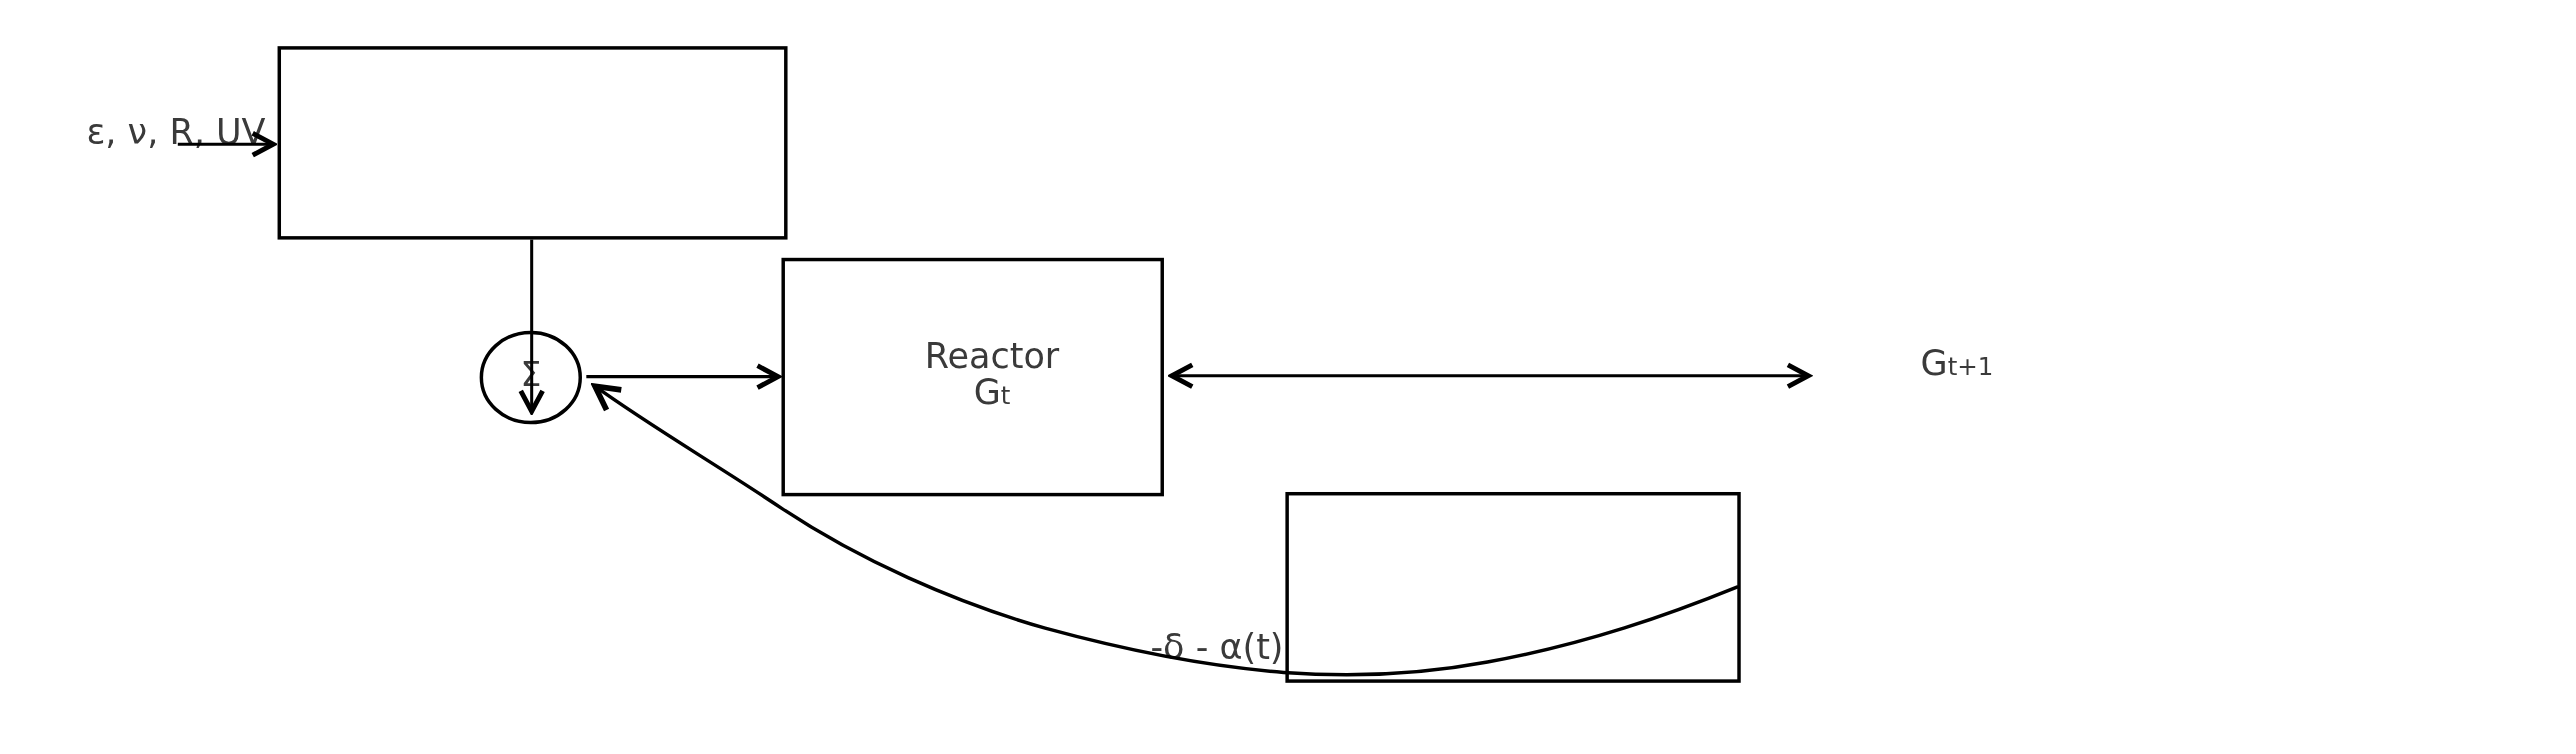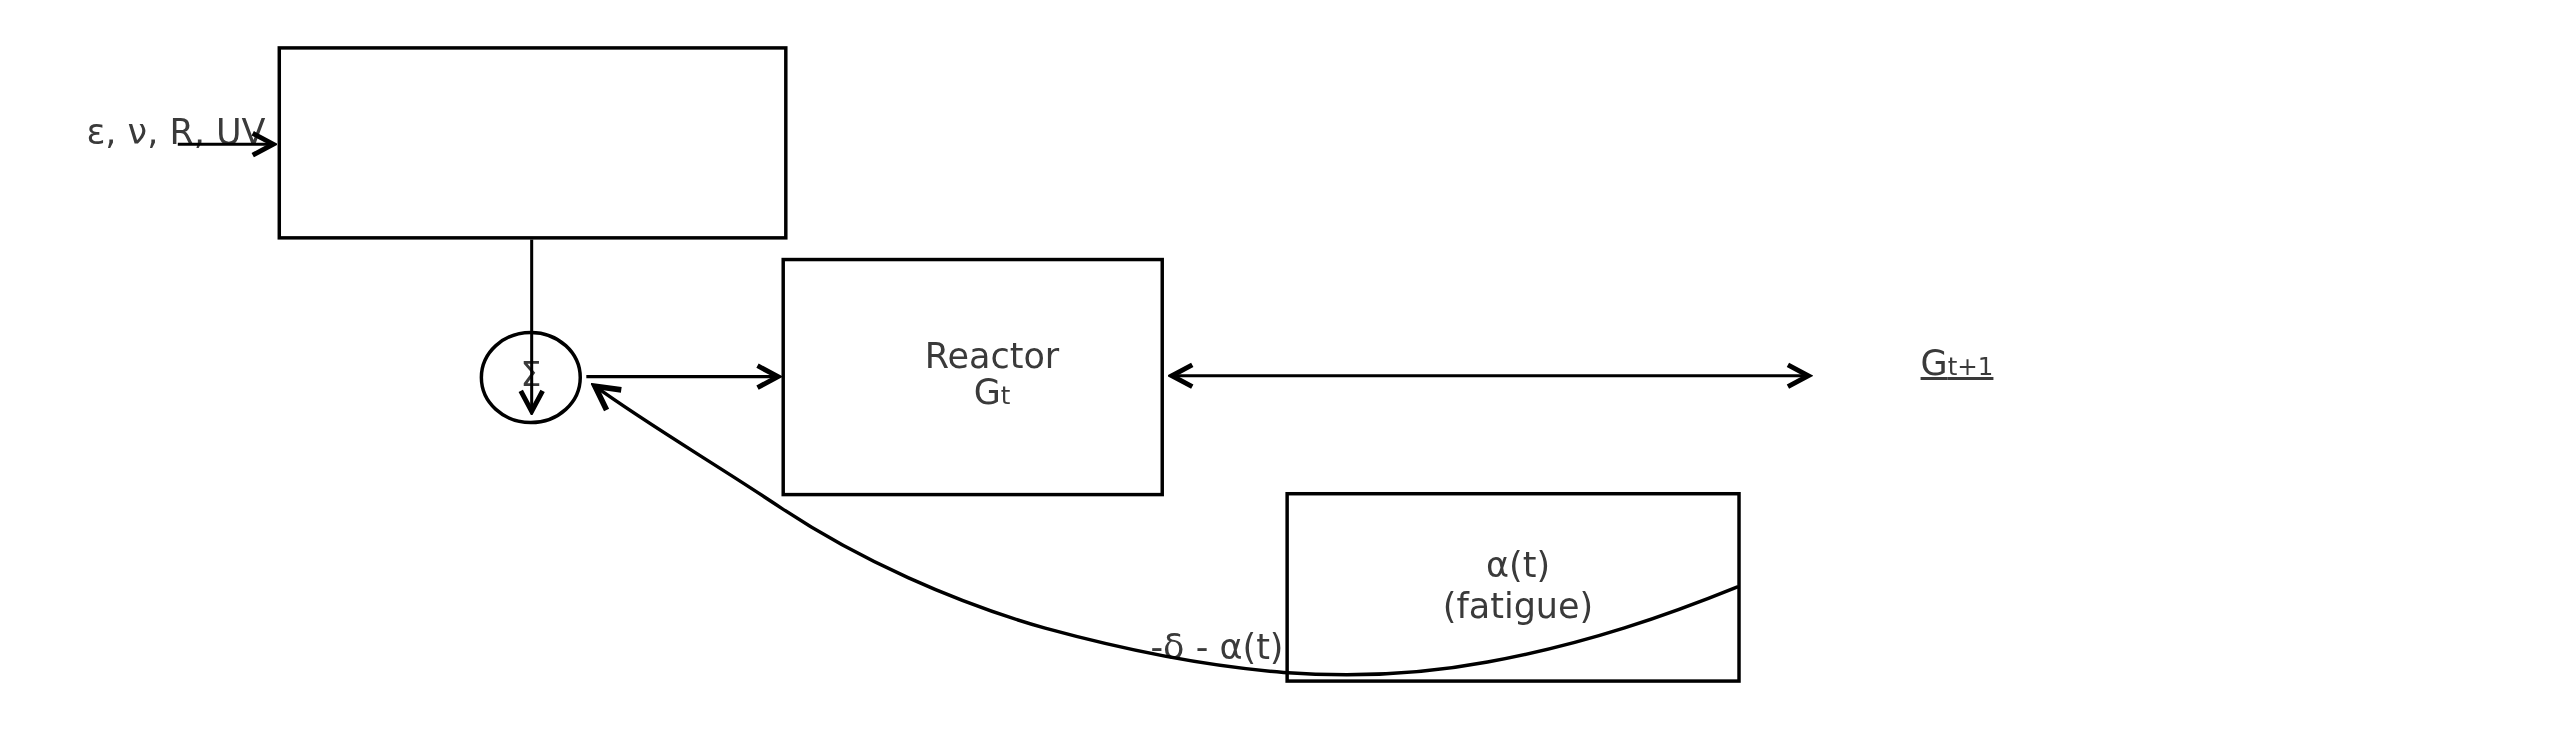--- a/index.html
+++ b/index.html
@@ -41,45 +41,41 @@
   .two-line { line-height: 1.02; }
   .two-line.loose { line-height: 1.16; }
   .sigma {
     left: 531px;
     top: 374px;
     font-size: 33px;
   }
   .input-label   { left: 176px;  top: 132px; }
   .block1-label  { left: 533px;  top: 142px; }
   .reactor-label { left: 992px; top: 375px; }
-  .output-label  { left: 1957px; top: 363px; text-decoration: underline; }
+  .output-label  { left: 1957px; top: 363px; }
   .fatigue-label { left: 1518px; top: 586px; }
   .feedback-label{ left: 1217px; top: 647px; text-align: right; }
 </style>
 </head>
 <body>
 
 <div class="stage">
 
   <div class="label input-label">ε, ν, R, UV</div>
 
 
   <div class="label sigma">Σ</div>
 
   <div class="label two-line reactor-label">
     <div>Reactor</div>
     <div><span>G</span><span class="subscript">t</span></div>
   </div>
 
   <div class="label output-label"><span>G</span><span class="subscript">t+1</span></div>
 
-  <div class="label two-line loose fatigue-label">
-    <div>α(t)</div>
-    <div>(fatigue)</div>
-  </div>
 
   <div class="label feedback-label">-δ - α(t)</div>
 
   <svg class="strokes" viewBox="0 0 2970 870">
     <defs>
       <marker id="arrowhead" viewBox="0 0 10 10" refX="8.5" refY="5" markerWidth="9" markerHeight="9" orient="auto-start-reverse" markerUnits="strokeWidth">
         <path d="M 1 1 L 8.5 5 L 1 9" fill="none" stroke="#000000" stroke-width="1.8" stroke-linejoin="miter"></path>
       </marker>
     </defs>
 

